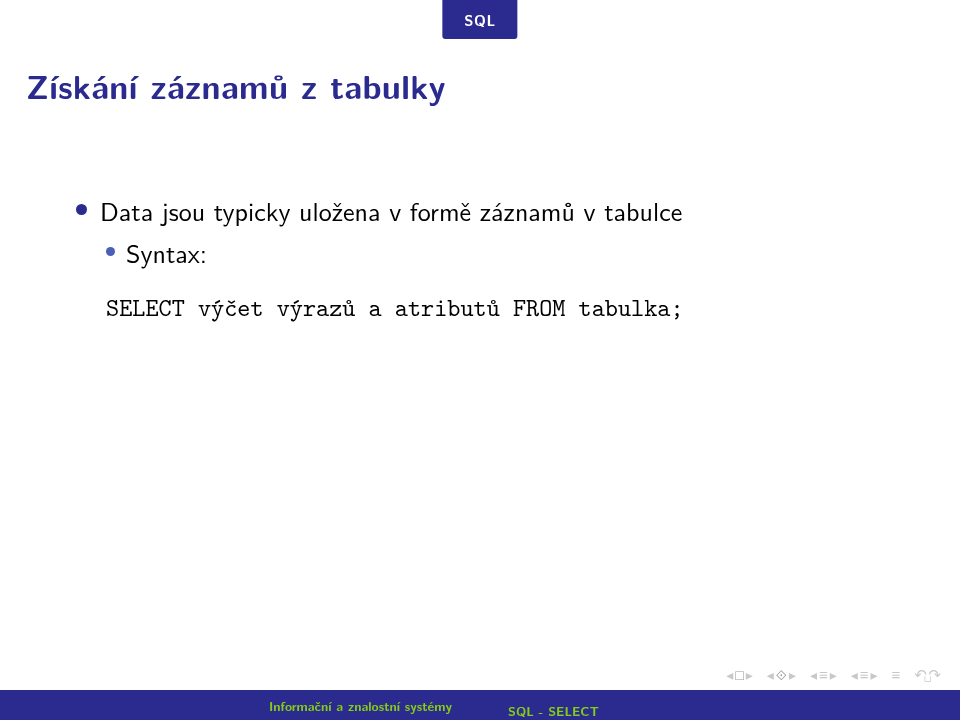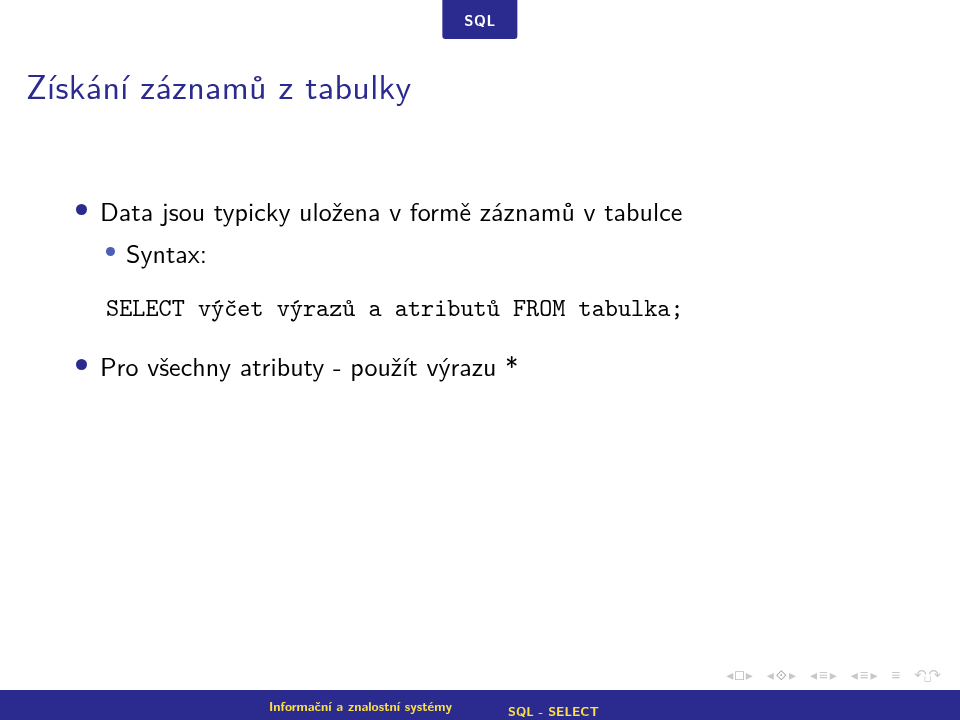--- a/index.html
+++ b/index.html
@@ -34,21 +34,21 @@
     font-size: 15px;
     font-weight: bold;
     padding: 9px 22px 9px 22px;
     letter-spacing: 0.5px;
     border-bottom-left-radius: 3px;
     border-bottom-right-radius: 3px;
   }
   .frametitle {
     color: #2a2a8f;
     font-size: 34px;
-    font-weight: 400;
+    font-weight: 700;
     margin: 10px 0 0 26px;
     letter-spacing: 0.3px;
   }
   .content {
     position: absolute;
     top: 190px;
     left: 70px;
     right: 72px;
     font-size: 26px;
     color: #000;
@@ -93,21 +93,21 @@
   }
   .footer {
     position: absolute;
     bottom: 0;
     left: 0;
     right: 0;
     height: 30px;
     display: flex;
     font-size: 13px;
     font-weight: bold;
-    color: #fde047;
+    color: #84cc16;
   }
   .footer-left {
     flex: 1;
     background: #2a2a8f;
     display: flex;
     align-items: center;
     justify-content: flex-end;
     padding-right: 28px;
   }
   .footer-right {
@@ -151,23 +151,20 @@
   <div class="frametitle">Získání záznamů z tabulky</div>
 
   <div class="content">
     <div class="bullet1">
       <span>Data jsou typicky uložena v formě záznamů v tabulce</span>
     </div>
     <div class="bullet2">
       <span>Syntax:</span>
     </div>
     <div class="code">SELECT výčet výrazů a atributů FROM tabulka;</div>
-    <div class="bullet1" style="margin-top:18px">
-      <span>Pro všechny atributy - použít výrazu *</span>
-    </div>
   </div>
 
   <div class="nav-symbols">
     <span class="nav-group">
         <span class="tri-l">◂</span>
         <span class="tri-frame">□</span>
         <span class="tri-r">▸</span>
       </span>
     <span class="nav-group">
         <span class="tri-l">◂</span>

